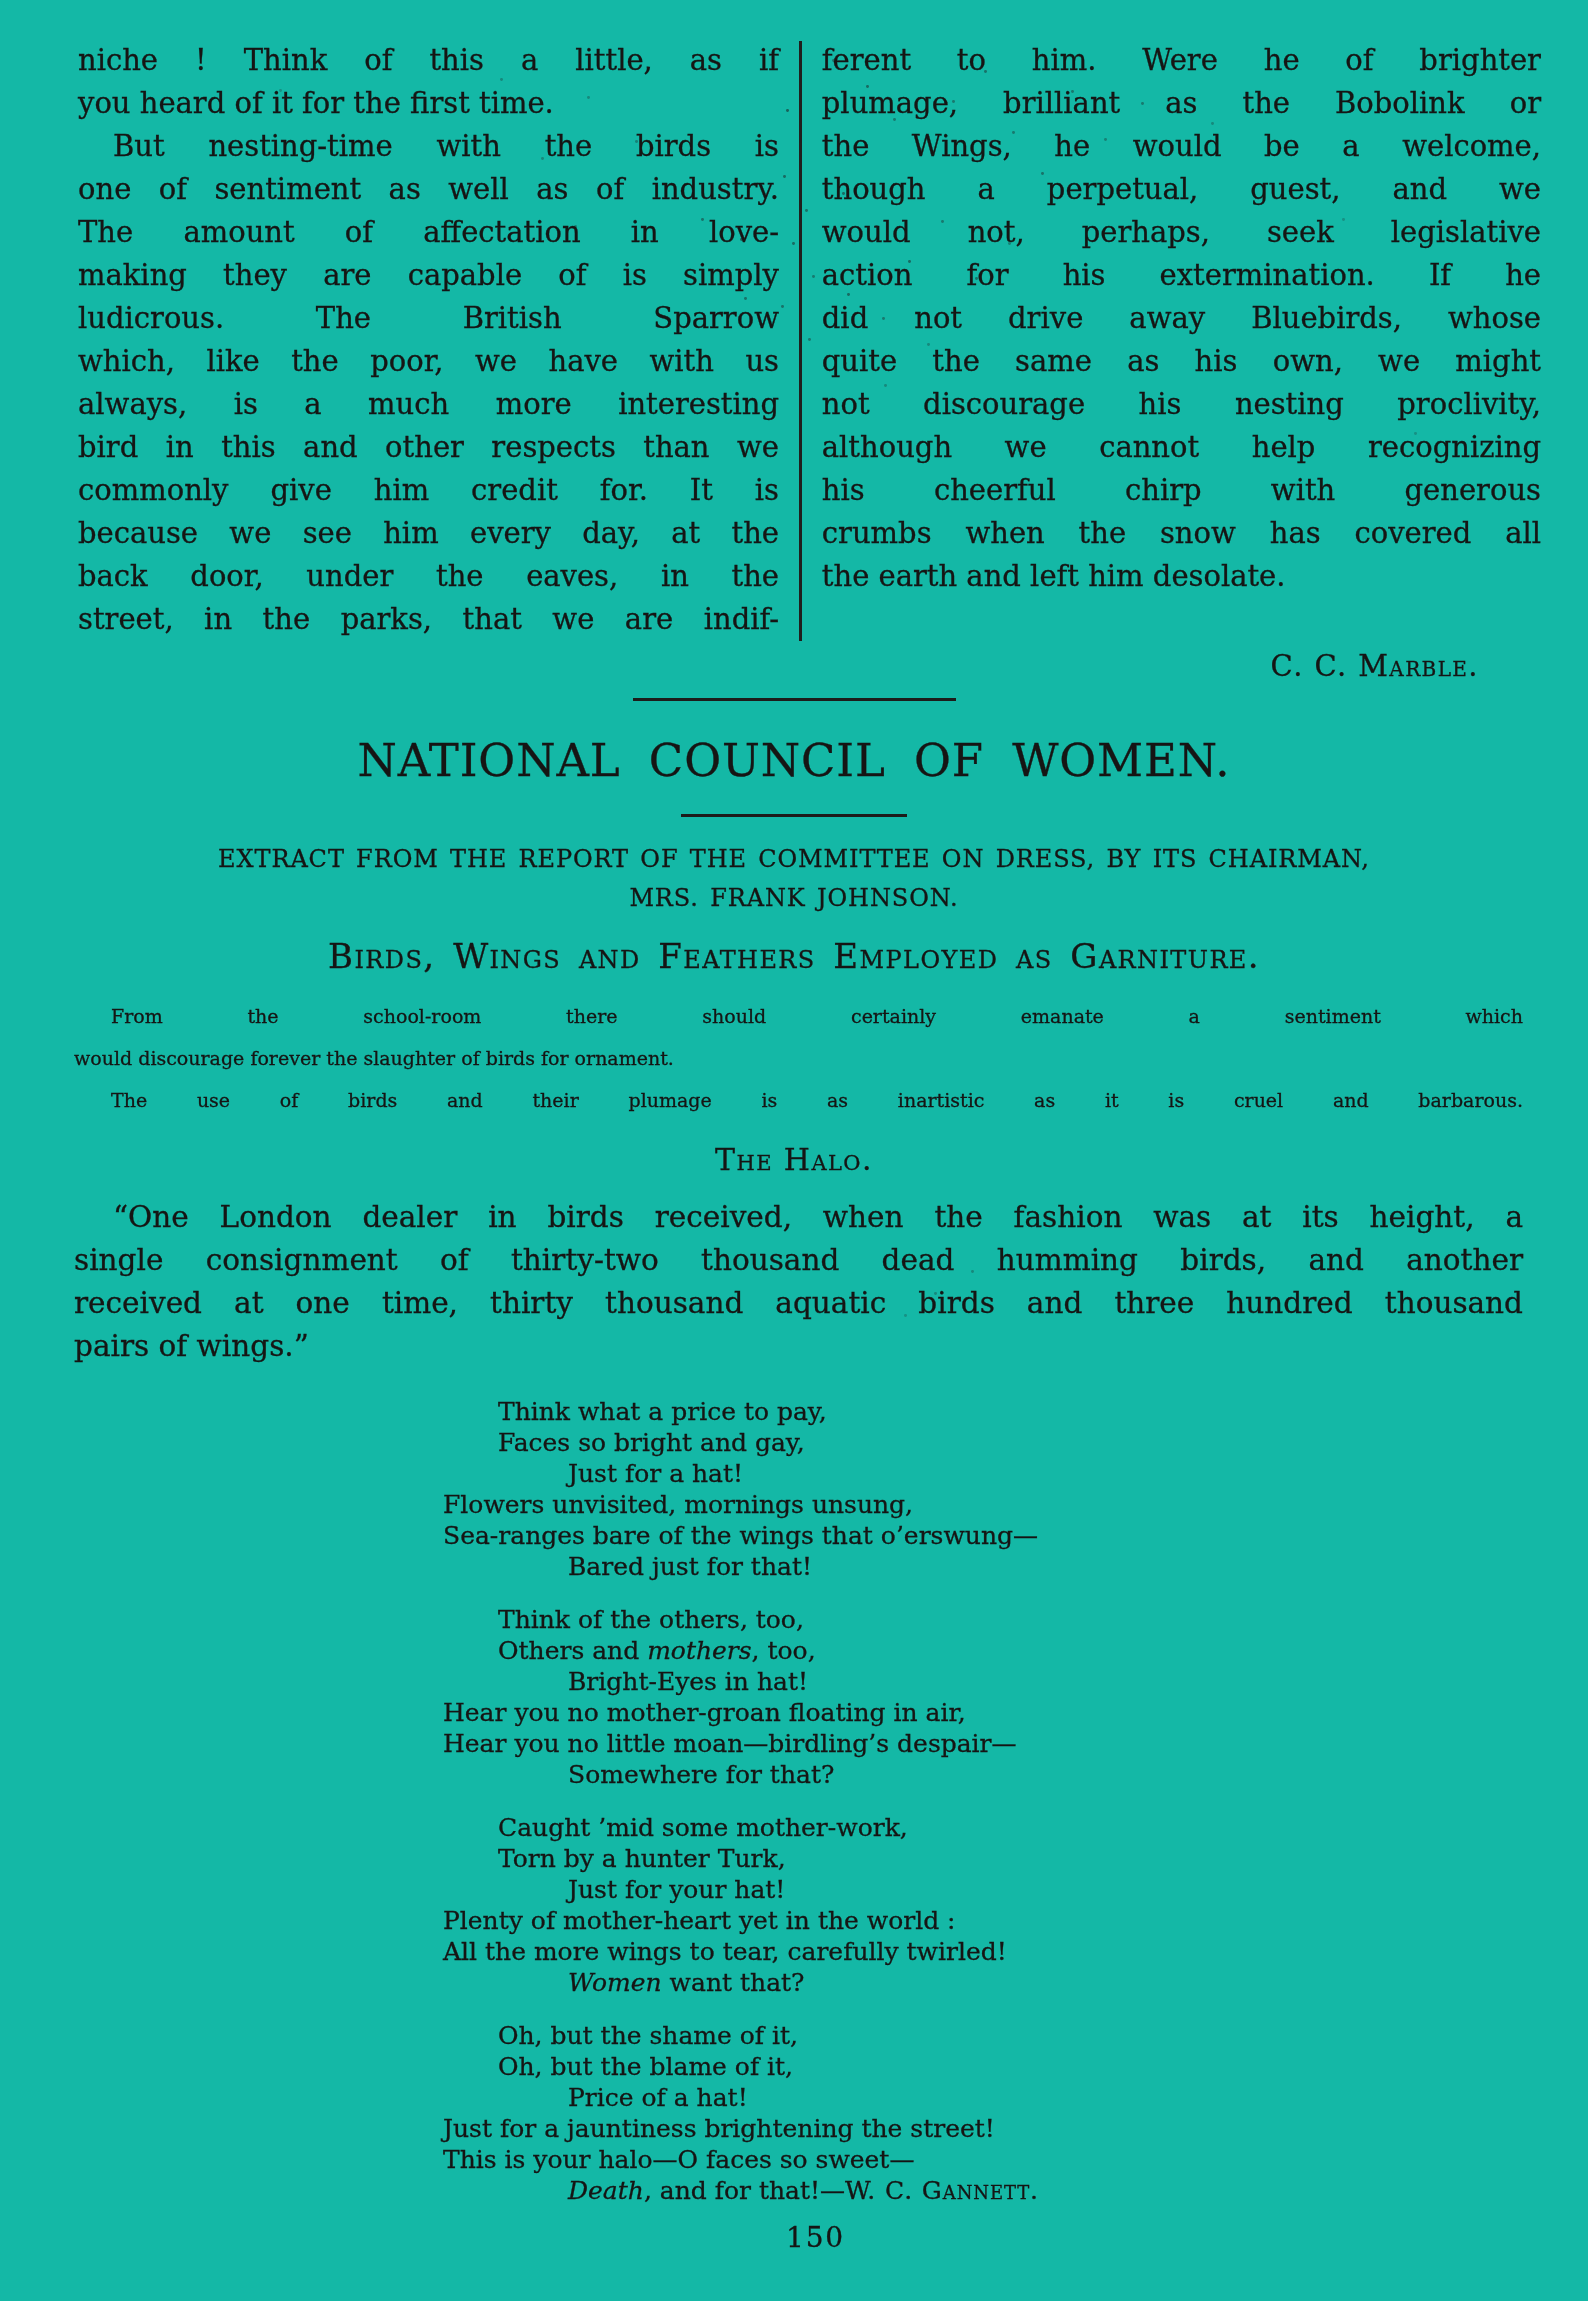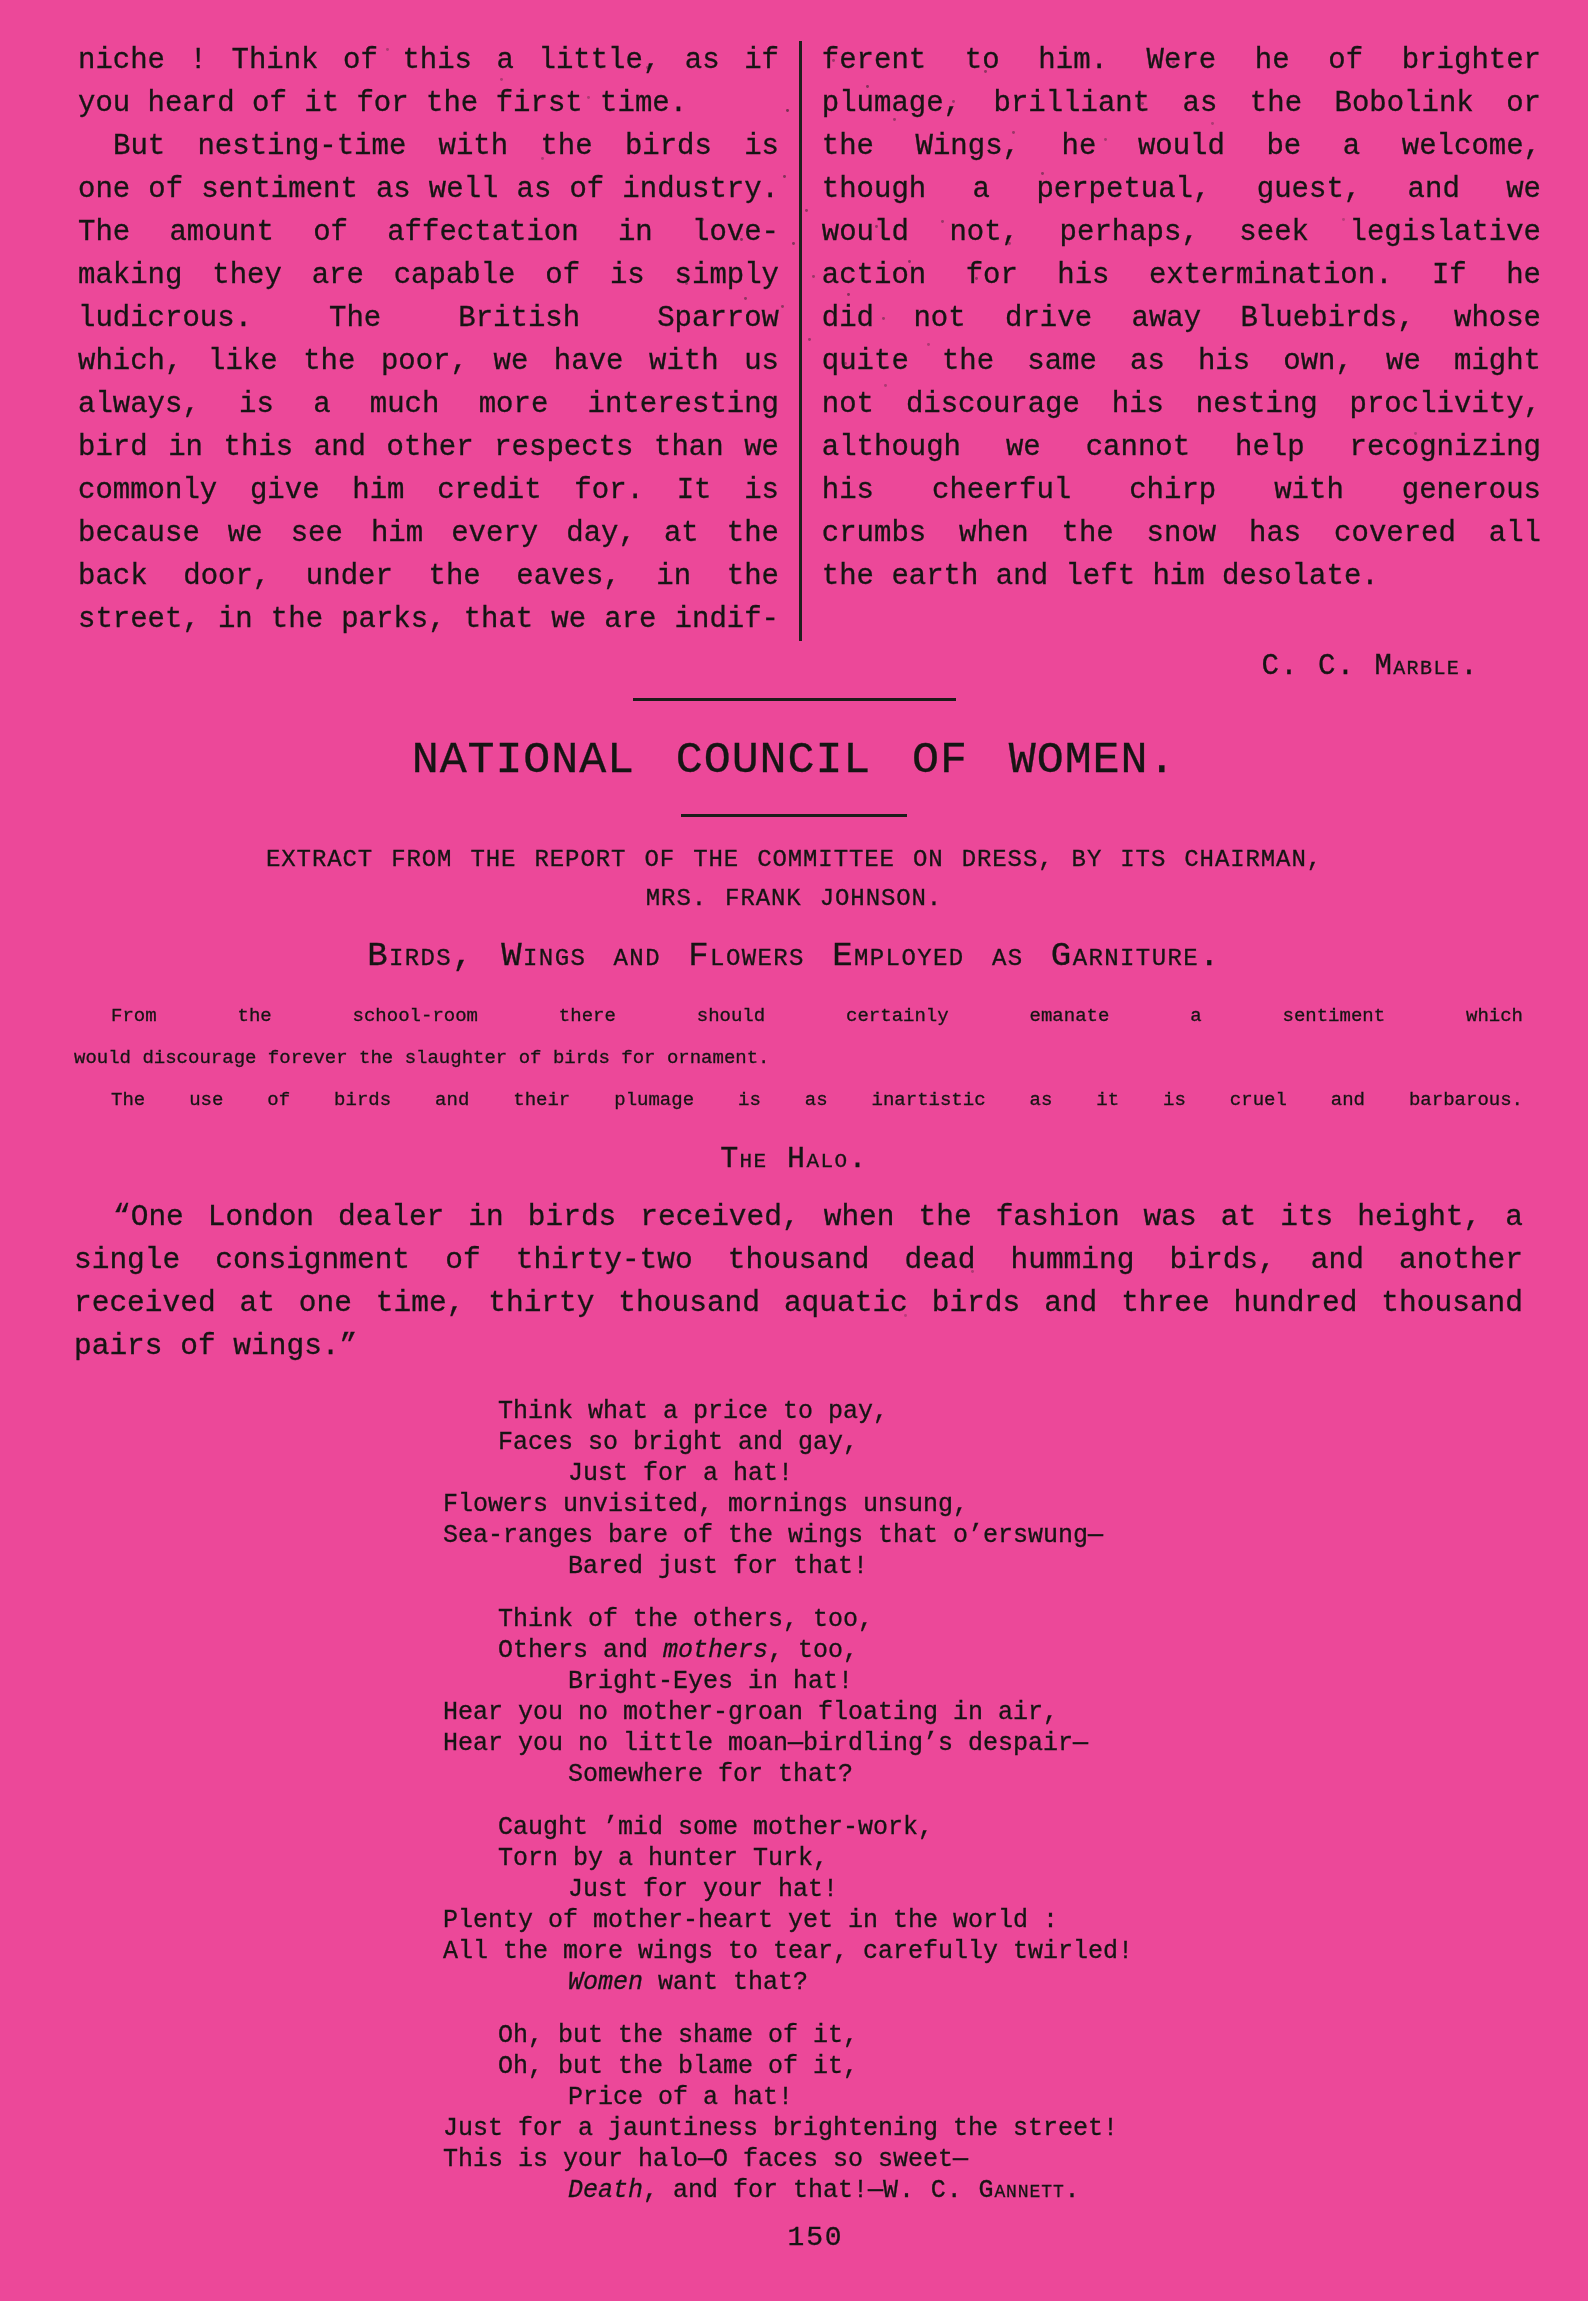--- a/index.html
+++ b/index.html
@@ -149,21 +149,21 @@
       884px 384px 0 0 rgba(30,30,30,.3), 927px 343px 0 0 rgba(30,30,30,.3),
       386px  48px 0 0 rgba(30,30,30,.3),  279px  89px 0 0 rgba(30,30,30,.25),
      1342px 218px 0 0 rgba(30,30,30,.25), 1414px 432px 0 0 rgba(30,30,30,.25),
      934px 1292px 0 0 rgba(30,30,30,.3), 971px 1270px 0 0 rgba(30,30,30,.3),
       904px 1314px 0 0 rgba(30,30,30,.25);
   }
 </style>
 </head>
 <body>
 
-<div class="page" style="background: #ec4899; color: rgb(22, 21, 20); font-family: Liberation Mono, monospace;">
+<div class="page" style="background: #14b8a6; color: rgb(22, 21, 20);">
 
   <div class="speckles"></div>
 
   <div class="twocol">
     <div class="col-left" id="col-left-lines">
         <div class="tline stretch">niche !  Think of this a little, as if</div>
         <div class="tline">you heard of it for the first time.</div>
         <div class="tline stretch pindent">But nesting-time with the birds is</div>
         <div class="tline stretch">one of sentiment as well as of industry.</div>
         <div class="tline stretch">The amount of affectation in love-</div>
@@ -199,21 +199,21 @@
 
   <div class="rule rule1"></div>
 
   <div class="title">NATIONAL COUNCIL OF WOMEN.</div>
 
   <div class="rule rule2"></div>
 
   <div class="subtitle first">EXTRACT FROM THE REPORT OF THE COMMITTEE ON DRESS, BY ITS CHAIRMAN,</div>
   <div class="subtitle second">MRS. FRANK JOHNSON.</div>
 
-  <div class="section-heading">Birds, Wings and Flowers Employed as Garniture.</div>
+  <div class="section-heading">Birds, Wings and Feathers Employed as Garniture.</div>
 
   <div class="bodyblock" id="body-lines">
       <div class="tline stretch pindent">From the school-room there should certainly emanate a sentiment which</div>
       <div class="tline">would discourage forever the slaughter of birds for ornament.</div>
       <div class="tline stretch pindent">The use of birds and their plumage is as inartistic as it is cruel and barbarous.</div>
     </div>
 
   <div class="halo-heading">The Halo.</div>
 
   <div class="quoteblock" id="quote-lines">

